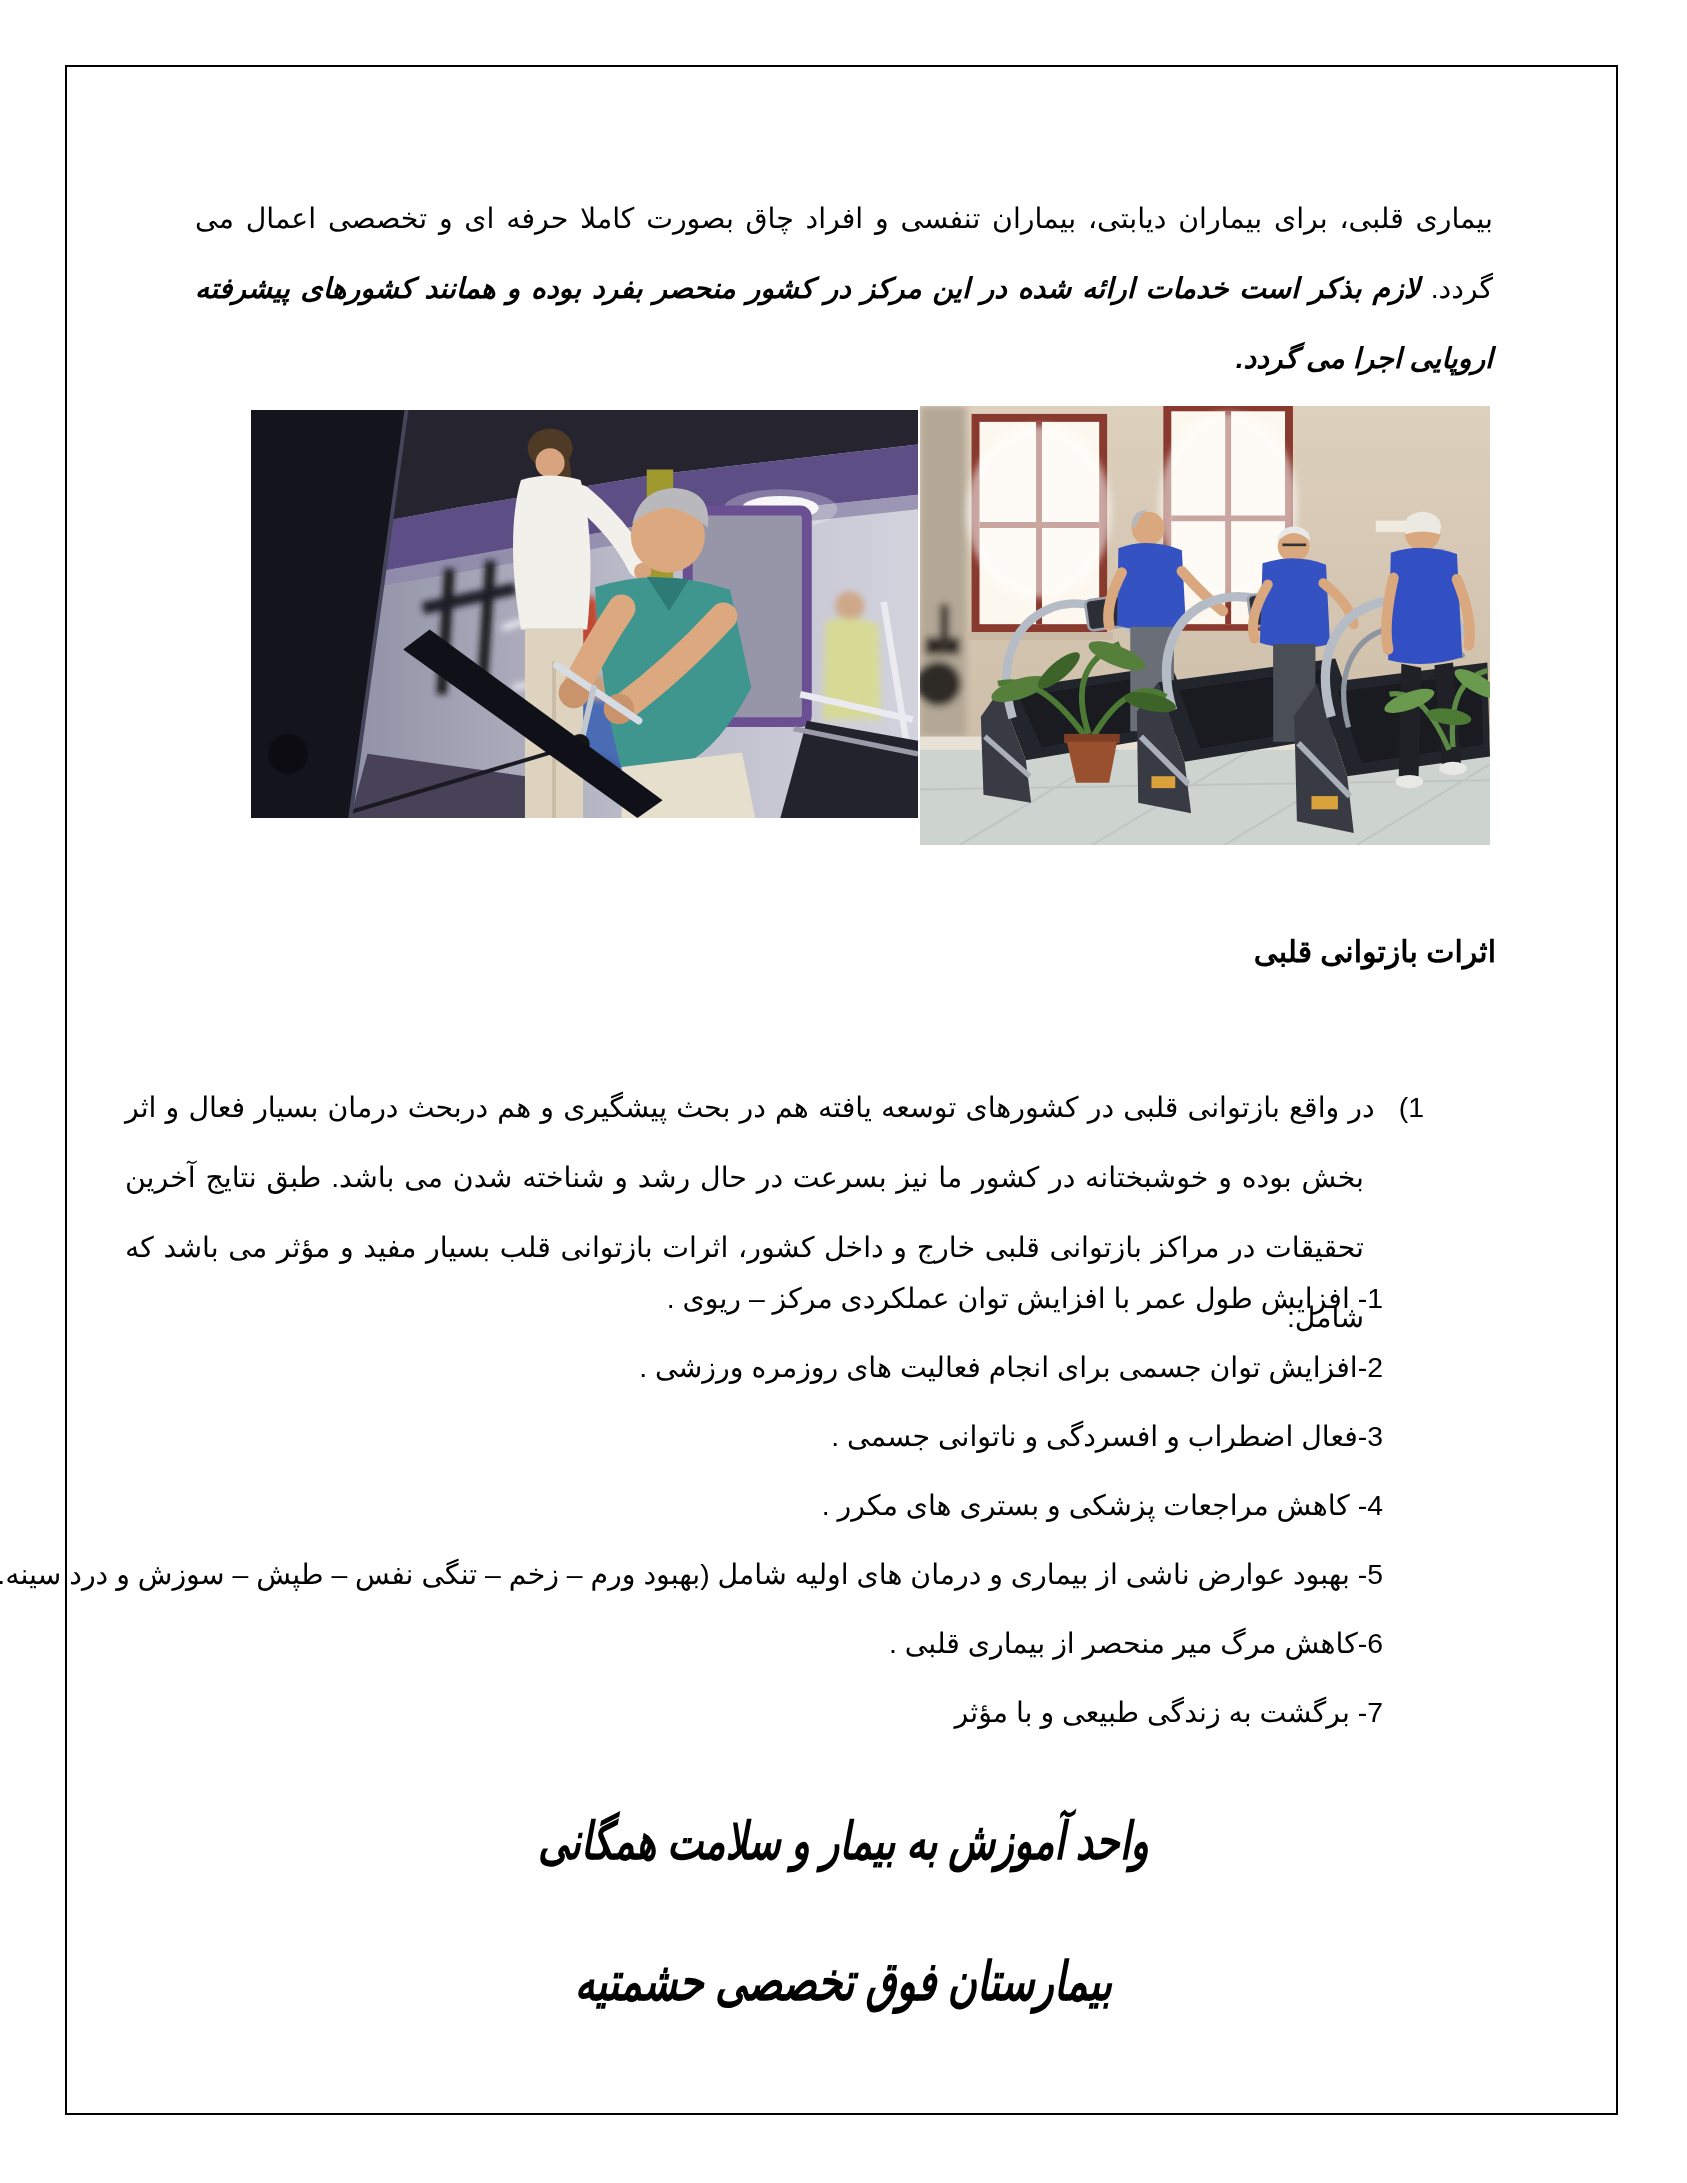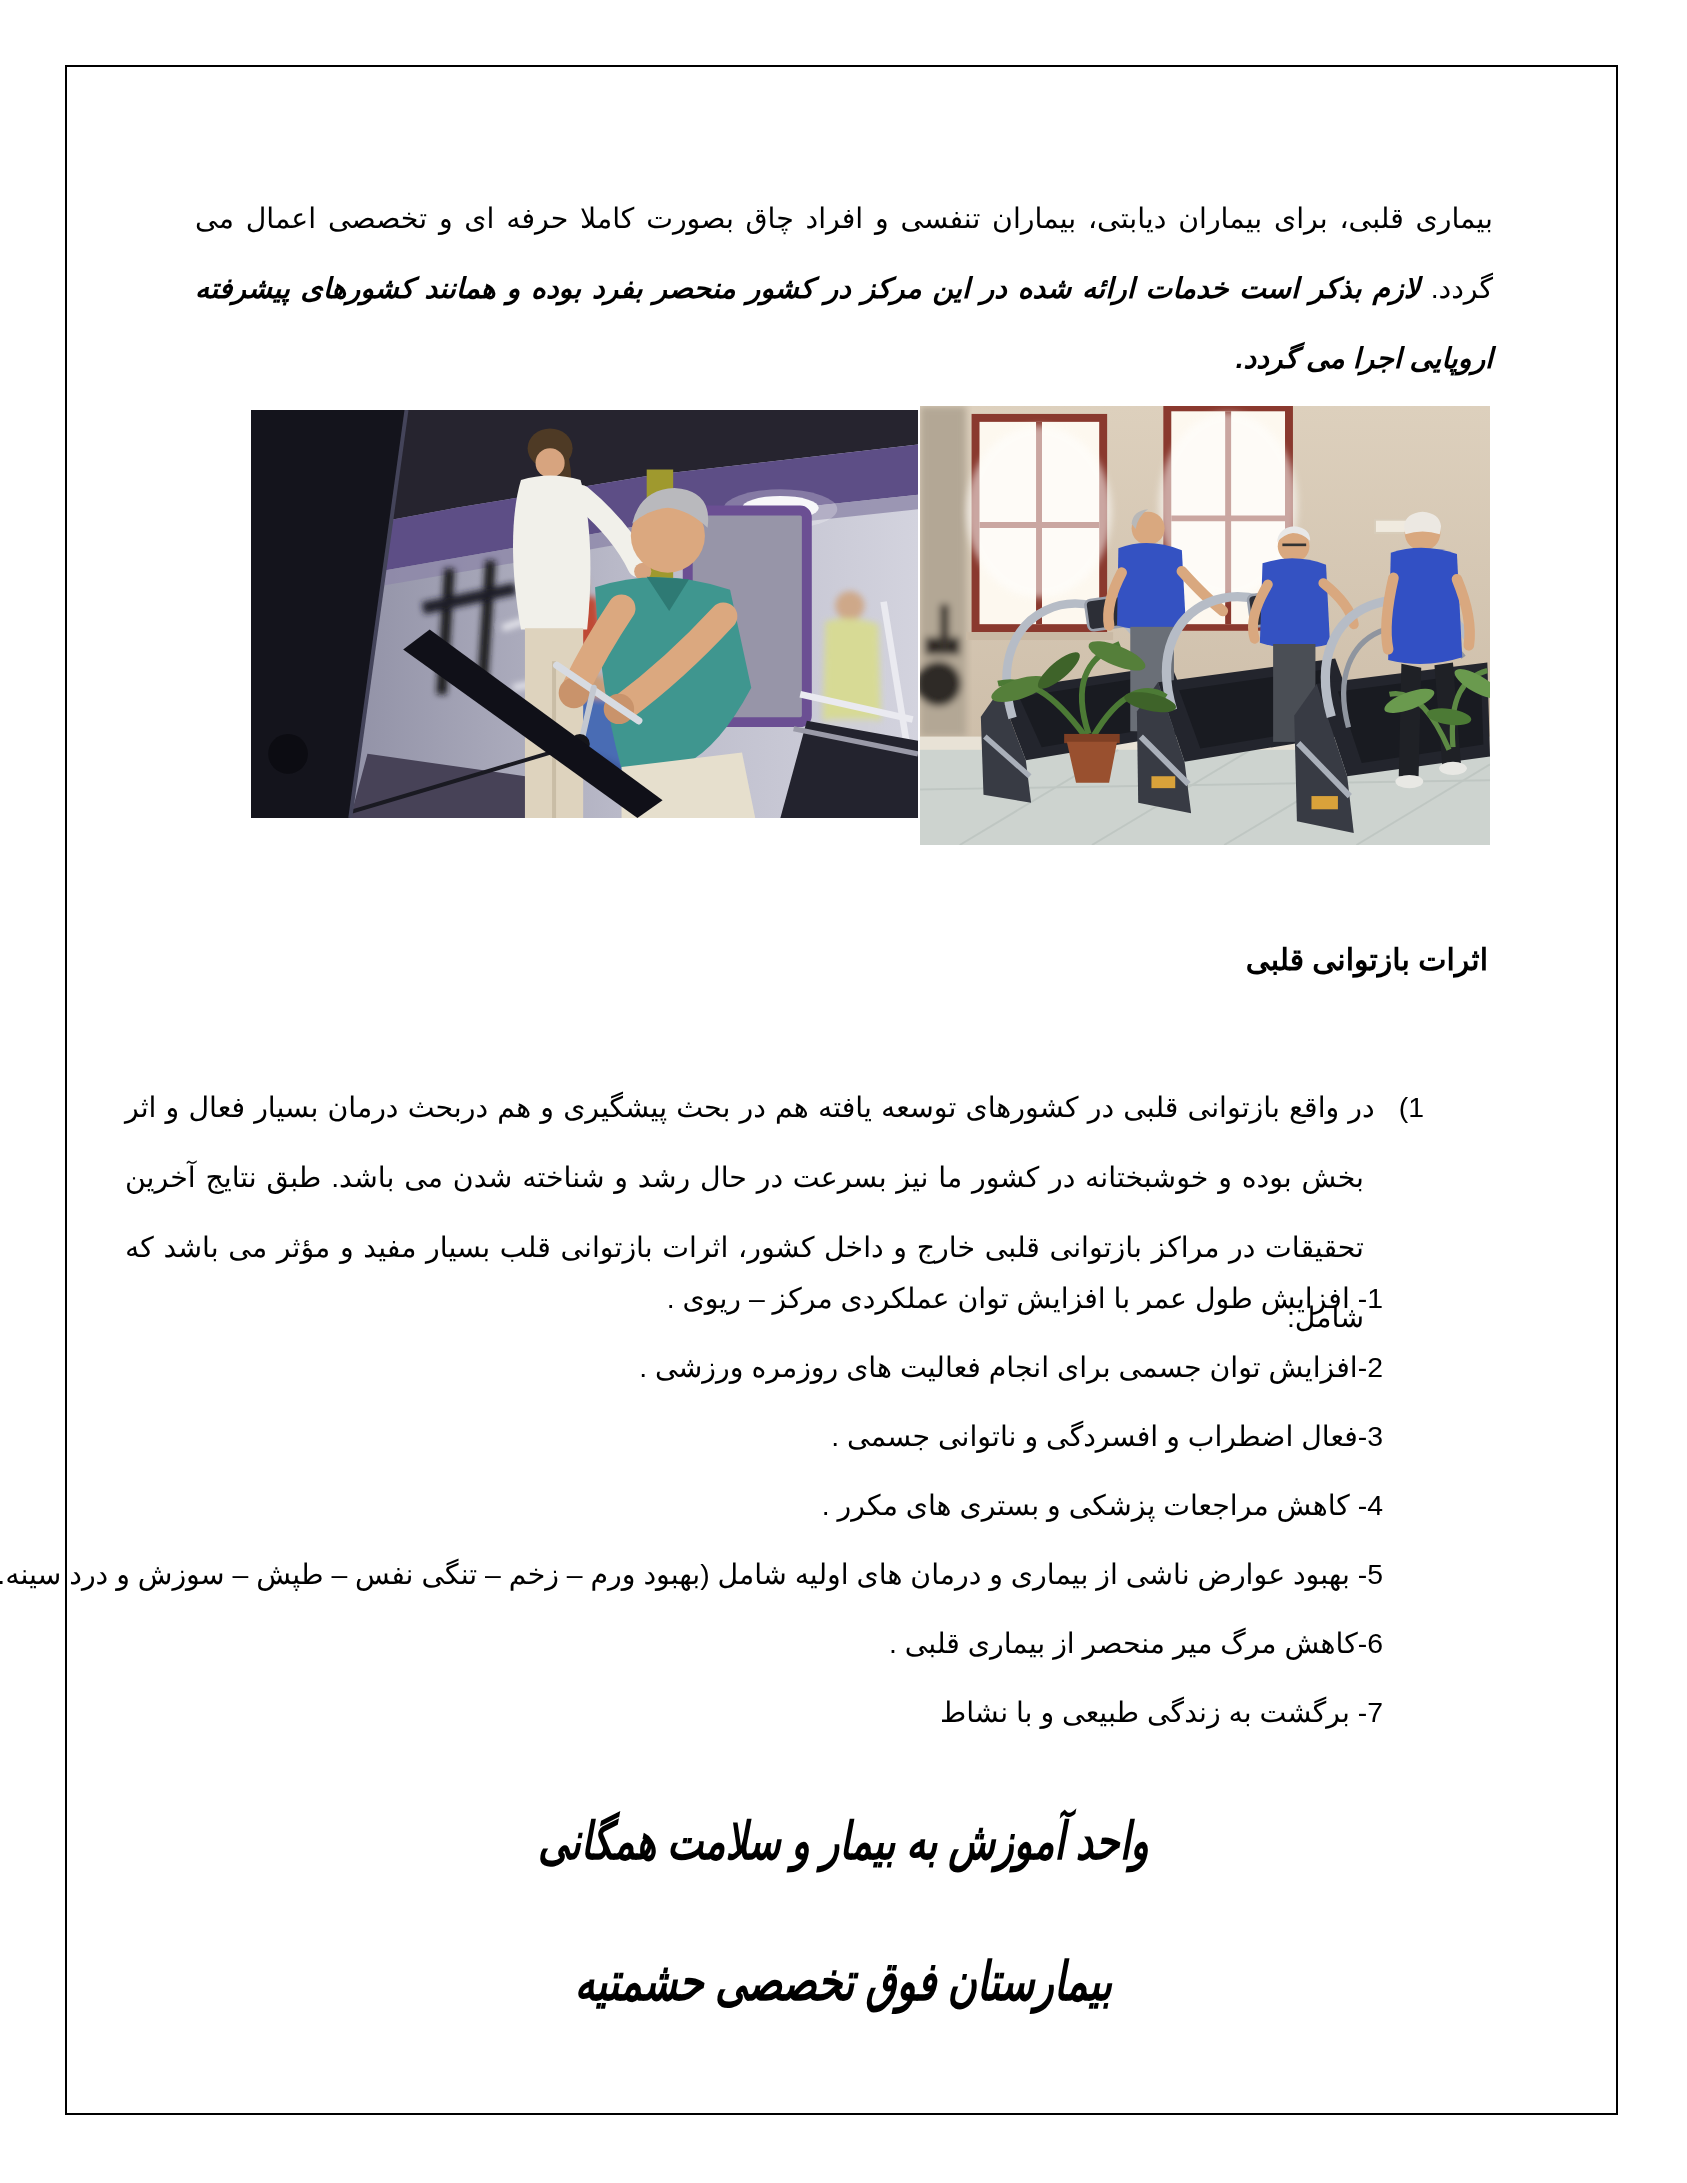--- a/index.html
+++ b/index.html
@@ -21,21 +21,21 @@
     position:absolute;top:183px;right:194px;width:1298px;
     margin:0;direction:rtl;text-align:justify;
     font-size:28.4px;line-height:70px;
   }
   .top-para .bi{font-weight:700;font-style:italic;}
   .photo{position:absolute;margin:0;padding:0;}
   .photo svg{display:block;width:100%;height:100%;}
   .photo-left{left:251px;top:410px;width:667px;height:408px;}
   .photo-right{left:920px;top:406px;width:570px;height:439px;}
   .heading{
-    position:absolute;top:932px;right:191px;margin:8px;
+    position:absolute;top:932px;right:191px;margin:0;
     direction:rtl;font-size:30px;font-weight:700;line-height:40px;
   }
   .intro{
     position:absolute;top:1060px;right:251px;width:1239px;
     margin:12px;direction:rtl;text-align:justify;
     font-size:28.4px;line-height:70px;
     padding-right:60px;text-indent:-60px;box-sizing:content-box;
   }
   .intro .marker{margin-left:24px;}
   .effects{position:absolute;top:1264px;right:304px;text-align:right;}
@@ -286,20 +286,20 @@
 
   <p class="intro" dir="rtl"><span class="marker">1)</span><span>در واقع بازتوانی قلبی در کشورهای توسعه یافته هم در بحث پیشگیری و هم دربحث درمان بسیار فعال و اثر بخش بوده و خوشبختانه در کشور ما نیز بسرعت در حال رشد و شناخته شدن می باشد. طبق نتایج آخرین تحقیقات در مراکز بازتوانی قلبی خارج و داخل کشور، اثرات بازتوانی قلب بسیار مفید و مؤثر می باشد که شامل:</span></p>
 
   <div class="effects">
     <p class="effect-item"><span>1-</span><span> افزایش طول عمر با افزایش توان عملکردی مرکز – ریوی .</span></p>
     <p class="effect-item"><span>2-</span><span>افزایش توان جسمی برای انجام فعالیت های روزمره ورزشی .</span></p>
     <p class="effect-item"><span>3-</span><span>فعال اضطراب و افسردگی و ناتوانی جسمی .</span></p>
     <p class="effect-item"><span>4-</span><span> کاهش مراجعات پزشکی و بستری های مکرر .</span></p>
     <p class="effect-item"><span>5-</span><span> بهبود عوارض ناشی از بیماری و درمان های اولیه شامل (بهبود ورم – زخم – تنگی نفس – طپش – سوزش و درد سینه....)</span></p>
     <p class="effect-item"><span>6-</span><span>کاهش مرگ میر منحصر از بیماری قلبی .</span></p>
-    <p class="effect-item"><span>7-</span><span> برگشت به زندگی طبیعی و با نشاط</span></p>
+    <p class="effect-item"><span>7-</span><span> برگشت به زندگی طبیعی و با مؤثر</span></p>
   </div>
 
   <p class="footer-line footer1" dir="rtl">واحد آموزش به بیمار و سلامت همگانی</p>
   <p class="footer-line footer2" dir="rtl">بیمارستان فوق تخصصی حشمتیه</p>
 
 </div>
 
 
 </body></html>

